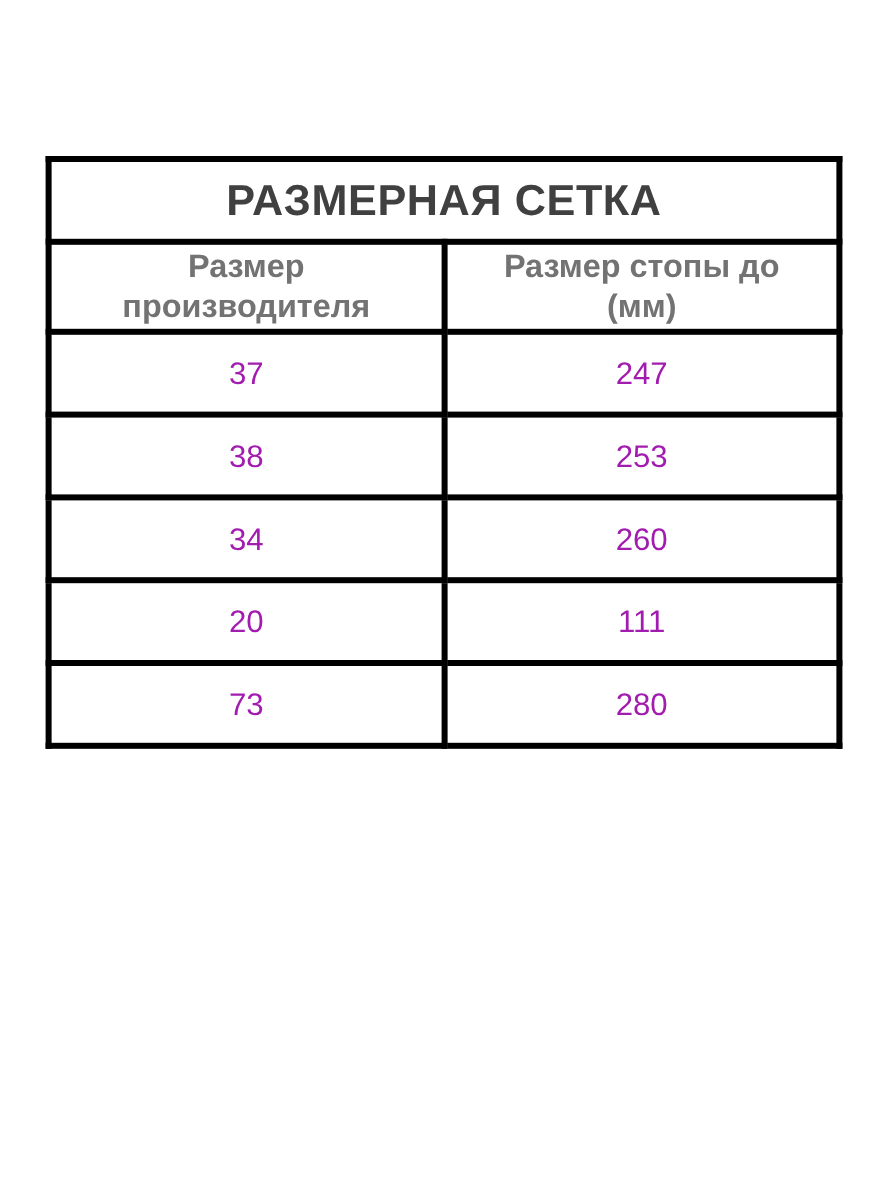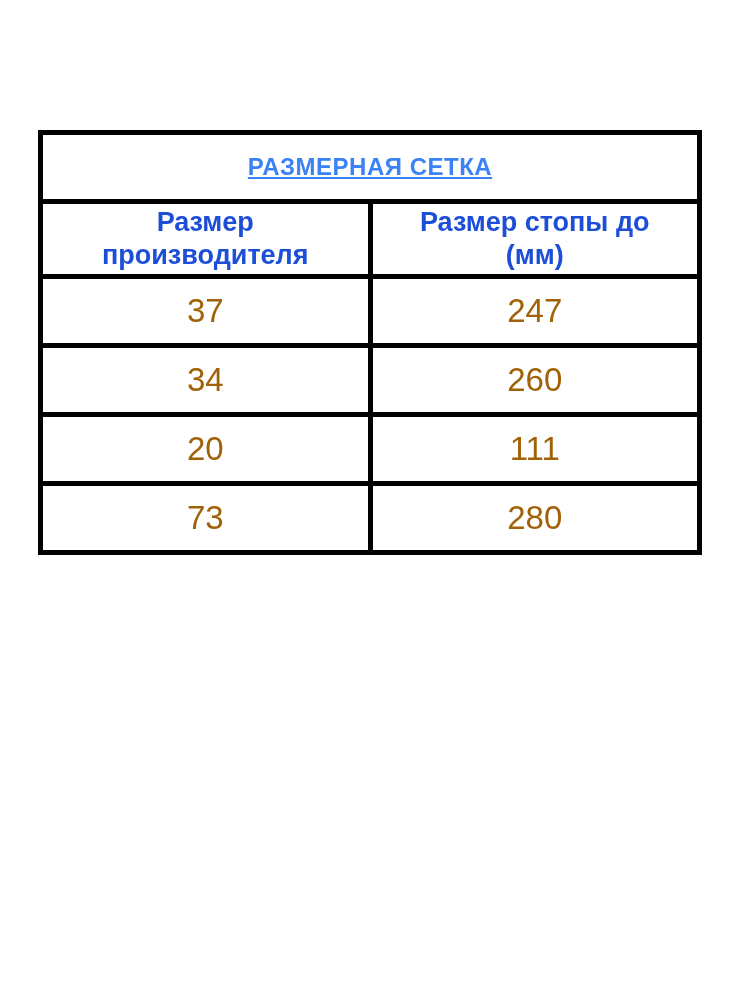--- a/index.html
+++ b/index.html
@@ -26,39 +26,38 @@
   }
   table.size-chart th,
   table.size-chart td {
     border: 5px solid #000000;
     text-align: center;
     vertical-align: middle;
     padding: 0;
   }
   .title-cell {
     height: 64px;
-    font-size: 24px;
+    font-size: 36px;
     font-weight: bold;
     letter-spacing: 0.5px;
-    color: #3b82f6;
-    text-decoration: underline;
+    color: #404040;
   }
   .head-cell {
     height: 70px;
     font-size: 27px;
     font-weight: bold;
     line-height: 1.22;
     white-space: pre-line;
-    color: #1d4ed8;
+    color: #737373;
   }
   .data-cell {
     height: 64px;
-    font-size: 33px;
+    font-size: 26px;
     font-weight: normal;
-    color: #a16207;
+    color: #a21caf;
   }
 </style>
 </head>
 <body>
 
 <table class="size-chart">
   <tbody>
     <tr>
       <th class="title-cell" colspan="2">РАЗМЕРНАЯ СЕТКА</th>
     </tr>
@@ -66,20 +65,24 @@
       <th class="head-cell">Размер
 производителя</th>
       <th class="head-cell">Размер стопы до
 (мм)</th>
     </tr>
     <tr>
       <td class="data-cell">37</td>
       <td class="data-cell">247</td>
     </tr>
     <tr>
+      <td class="data-cell">38</td>
+      <td class="data-cell">253</td>
+    </tr>
+    <tr>
       <td class="data-cell">34</td>
       <td class="data-cell">260</td>
     </tr>
     <tr>
       <td class="data-cell">20</td>
       <td class="data-cell">111</td>
     </tr>
     <tr>
       <td class="data-cell">73</td>
       <td class="data-cell">280</td>

